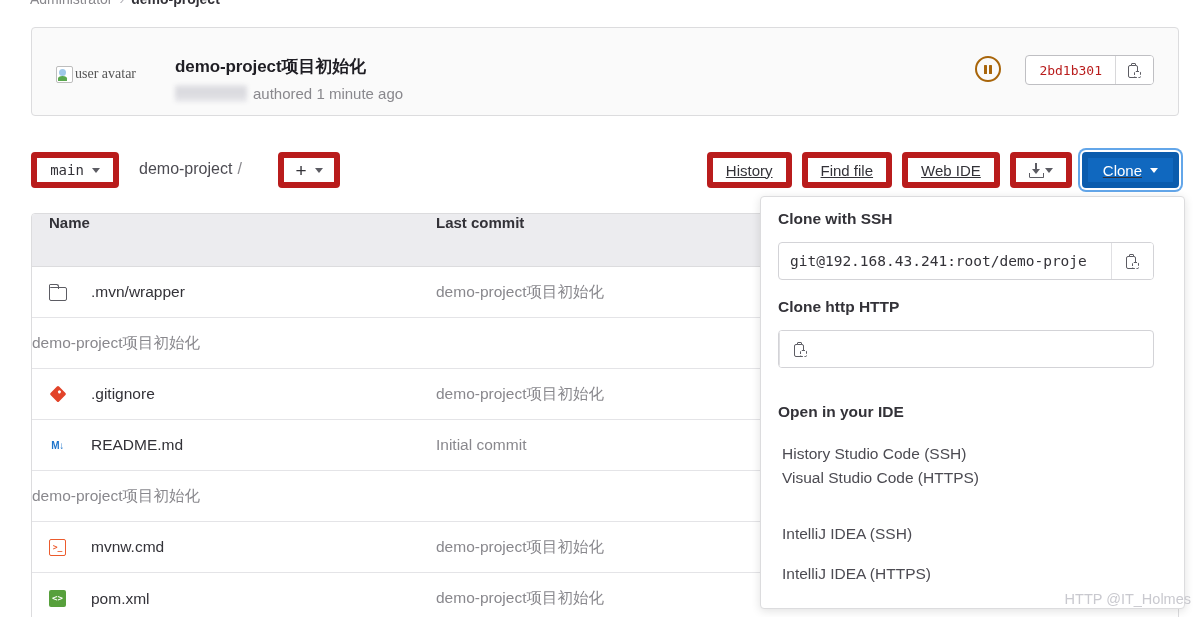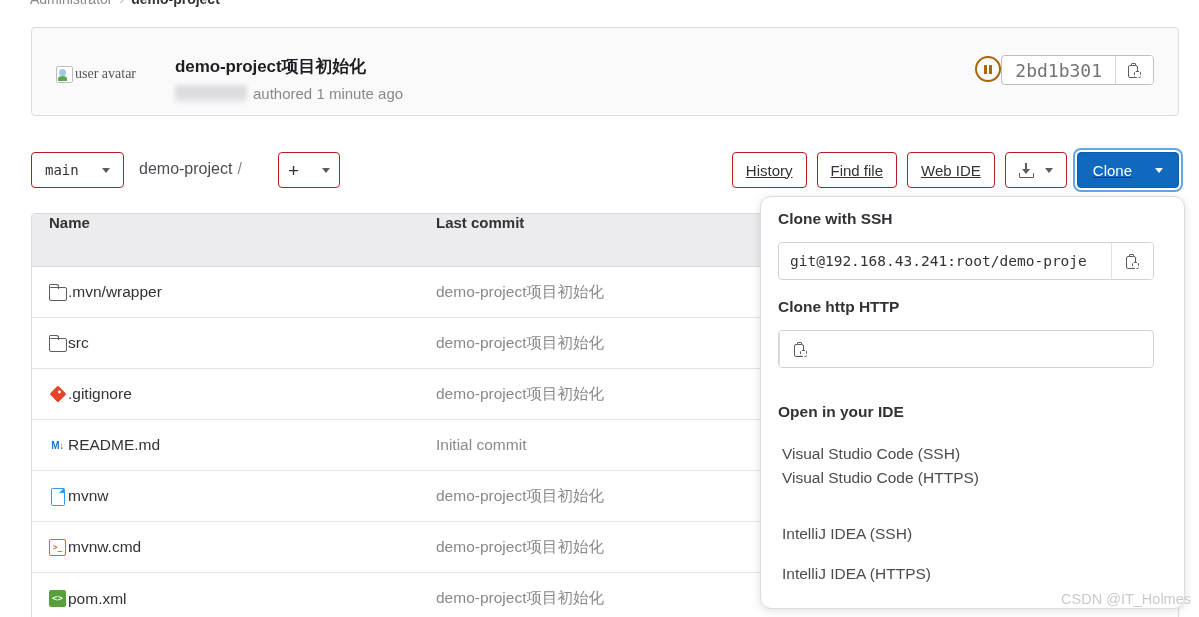--- a/index.html
+++ b/index.html
@@ -94,21 +94,21 @@
     position: absolute; right: 24px; top: 27px;
     display: flex; height: 30px;
     border: 1px solid #bfbfc3;
     border-radius: 4px;
     background: #fff;
     overflow: hidden;
   }
   .sha-value {
     display: flex; align-items: center; padding: 0 13px;
     font-family: "DejaVu Sans Mono", monospace;
-    font-size: 18px; color: #737373;
+    font-size: 13px; color: #b91c1c;
   }
   .sha-copy {
     width: 38px; display: flex; align-items: center; justify-content: center;
     border-left: 1px solid #d8d8da; background: #fff;
   }
 
   
   .clip {
     position: relative; width: 13px; height: 15px;
   }
@@ -121,23 +121,23 @@
     border: 1.3px solid #5c5c63; border-radius: 1px; background: #fff;
   }
   .clip .dash {
     position: absolute; right: 0; bottom: 0; width: 7px; height: 7px;
     border: 1.3px dashed #5c5c63; border-radius: 2px; background: #fff;
   }
 
   
   .toolbar { position: absolute; left: 31px; top: 148px; width: 1148px; height: 44px; }
   .btn {
-    display: inline-flex; align-items: center; justify-content: center; gap: 23px;
+    display: inline-flex; align-items: center; justify-content: center; gap: 8px;
     height: 36px; padding: 0 13px;
-    border: 1px solid #b91c1c; border-radius: 4px;
+    border: 6px solid #b91c1c; border-radius: 4px;
     background: #fff; color: #333238;
     font-family: "Liberation Sans", sans-serif; font-size: 15px;
     white-space: nowrap; cursor: pointer;
   }
   .btn-mono { font-family: "DejaVu Sans Mono", monospace; font-size: 14px; }
   .chev {
     width: 0; height: 0;
     border-left: 4.5px solid transparent; border-right: 4.5px solid transparent;
     border-top: 5px solid #5c5c63;
   }
@@ -186,21 +186,21 @@
   }
   .ft-head .c-name { width: 404px; padding-left: 17px; font-size: 15px; font-weight: bold; color: #333238; }
   .ft-head .c-commit { flex: 1; font-size: 15px; font-weight: bold; color: #333238; }
   .ft-row {
     display: flex; align-items: center; height: 51px;
     border-bottom: 1px solid #e4e4e7;
   }
   .ft-row:last-child { border-bottom: none; }
   .ft-row .c-name {
     width: 404px; padding-left: 17px;
-    display: flex; align-items: center; gap: 2px;
+    display: flex; align-items: center; gap: 25px;
     font-size: 15.5px; color: #333238;
   }
   .ft-row .c-commit { flex: 1; font-size: 15.5px; color: #89888d; }
   .ft-row .c-updated {
     width: 150px; text-align: right; padding-right: 20px;
     font-size: 15px; color: #89888d;
   }
 
   
   .ic { width: 17px; height: 17px; position: relative; flex: 0 0 auto; }
@@ -248,21 +248,21 @@
     font-family: "DejaVu Sans Mono", monospace;
     line-height: 1;
   }
 
   
   .clone-panel {
     position: absolute; left: 760px; top: 196px;
     width: 425px; height: 413px;
     background: #fff;
     border: 1px solid #dcdcde;
-    border-radius: 11px;
+    border-radius: 4px;
     box-shadow: 0 2px 10px rgba(0,0,0,0.12);
     overflow: hidden;
   }
   .cp-section-title {
     font-size: 15.5px; font-weight: bold; color: #333238;
     padding: 0 0 0 17px;
   }
   .cp-title-ssh { position: absolute; left: 0; top: 13px; }
   .cp-title-http { position: absolute; left: 0; top: 101px; }
   .cp-title-ide { position: absolute; left: 0; top: 206px; }
@@ -387,24 +387,20 @@
     <div class="ft-row">
       <div class="c-name">
         <span class="ic ic-folder"></span>
         <span>.mvn/wrapper</span>
       </div>
       <div class="c-commit">demo-project项目初始化</div>
       <div class="c-updated"></div>
     </div>
 
     <div class="ft-row">
-      <div class="c-name">
-        <span class="ic ic-folder"></span>
-        <span>src</span>
-      </div>
       <div class="c-commit">demo-project项目初始化</div>
       <div class="c-updated"></div>
     </div>
 
     <div class="ft-row">
       <div class="c-name">
         <span class="ic ic-git">
             <span class="d"></span>
           </span>
         <span>.gitignore</span>
@@ -416,24 +412,20 @@
     <div class="ft-row">
       <div class="c-name">
         <span class="ic ic-md">M↓</span>
         <span>README.md</span>
       </div>
       <div class="c-commit">Initial commit</div>
       <div class="c-updated"></div>
     </div>
 
     <div class="ft-row">
-      <div class="c-name">
-        <span class="ic ic-doc"></span>
-        <span>mvnw</span>
-      </div>
       <div class="c-commit">demo-project项目初始化</div>
       <div class="c-updated"></div>
     </div>
 
     <div class="ft-row">
       <div class="c-name">
         <span class="ic ic-term">&gt;_</span>
         <span>mvnw.cmd</span>
       </div>
       <div class="c-commit">demo-project项目初始化</div>
@@ -468,21 +460,21 @@
       <span class="cp-copy">
         <span class="clip">
           <span class="body"></span>
             <span class="tab"></span>
             <span class="dash"></span>
         </span>
       </span>
     </div>
 
     <div class="cp-section-title cp-title-ide">Open in your IDE</div>
-    <div class="cp-ide-item" style="top:248px">Visual Studio Code (SSH)</div>
+    <div class="cp-ide-item" style="top:248px">History Studio Code (SSH)</div>
     <div class="cp-ide-item" style="top:272px">Visual Studio Code (HTTPS)</div>
     <div class="cp-ide-item" style="top:328px">IntelliJ IDEA (SSH)</div>
     <div class="cp-ide-item" style="top:368px">IntelliJ IDEA (HTTPS)</div>
   </div>
 
-  <div class="watermark">CSDN @IT_Holmes</div>
+  <div class="watermark">HTTP @IT_Holmes</div>
 
 </div>
 
 </body></html>

